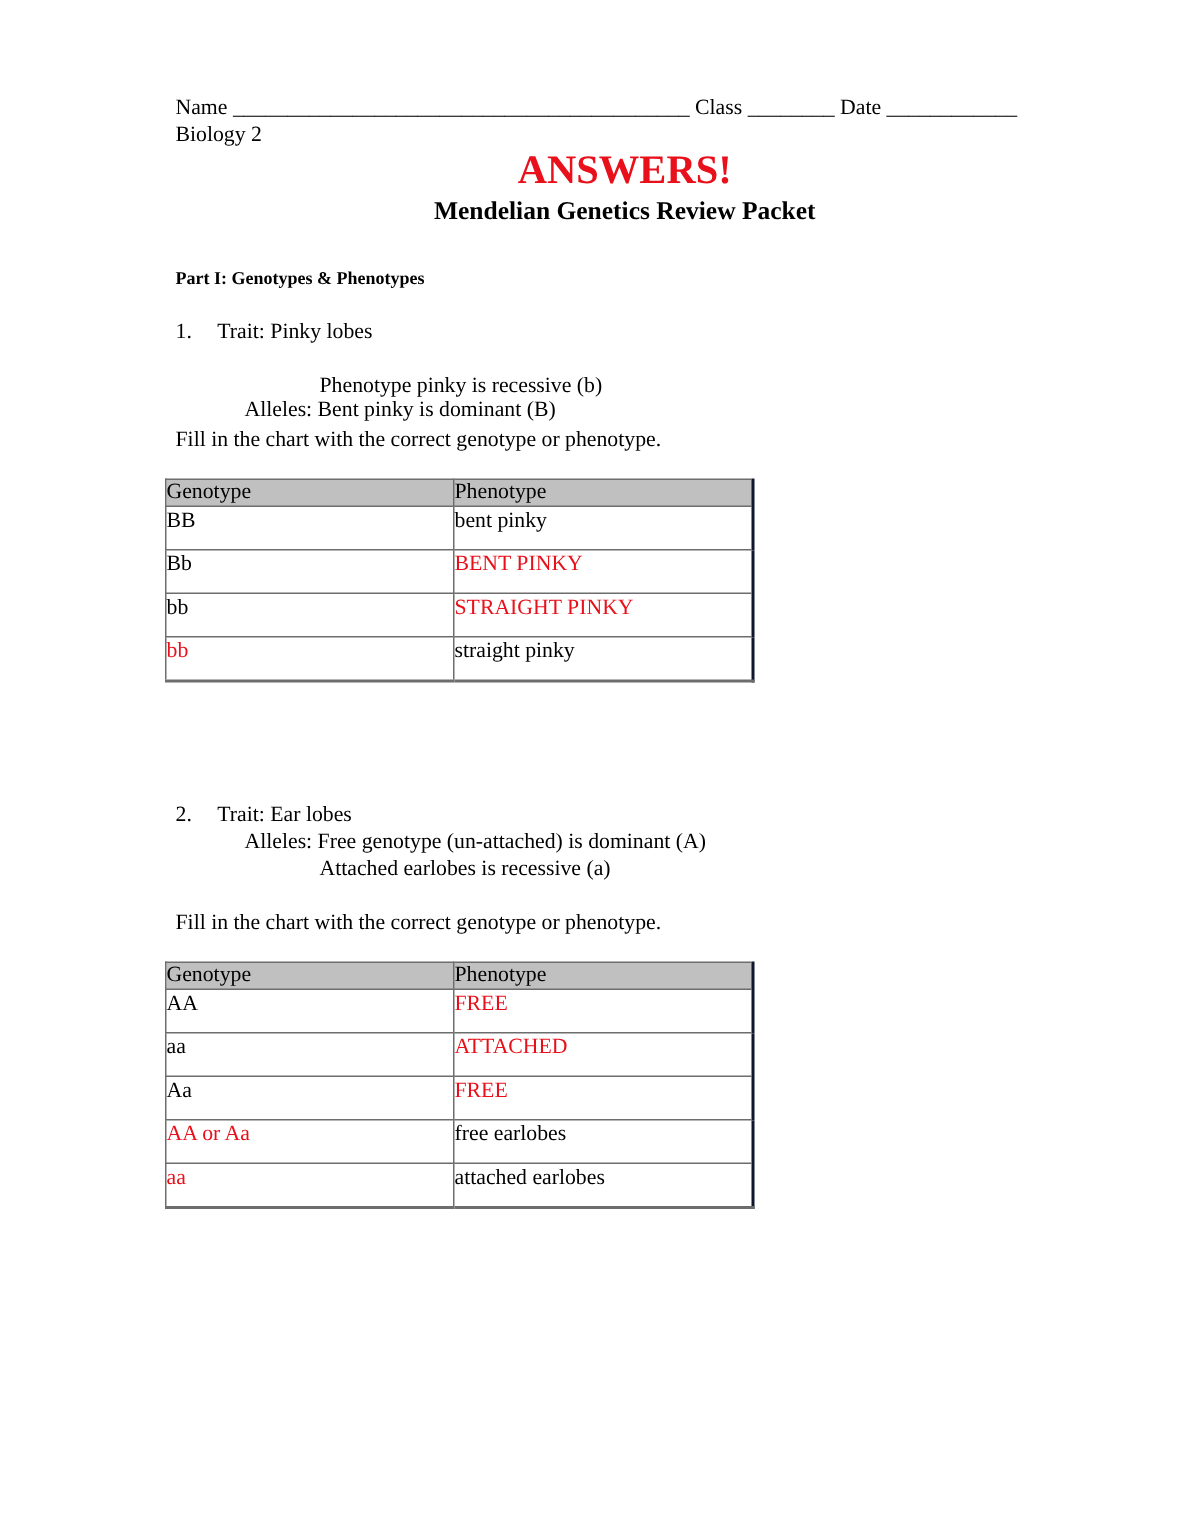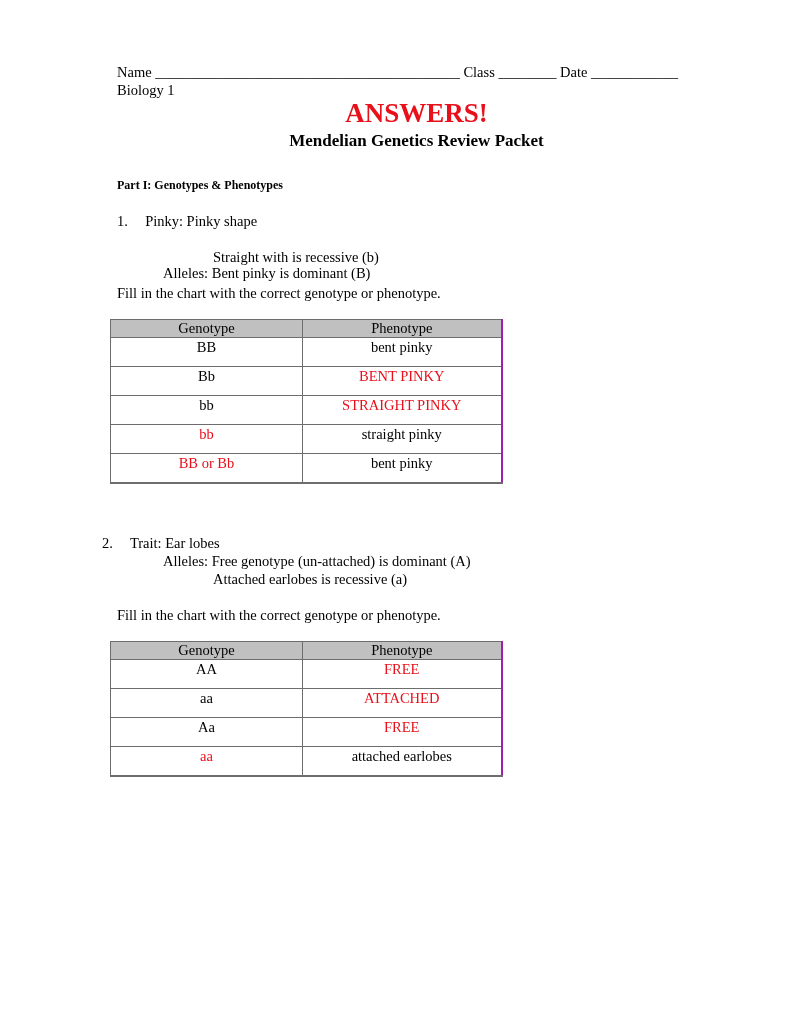--- a/index.html
+++ b/index.html
@@ -38,68 +38,68 @@
 
     table.chart {
       position: absolute;
       border-collapse: collapse;
       width: 391px;
       table-layout: fixed;
       font-size: 14.5px;
     }
     table.chart th, table.chart td {
       border: 1px solid #6d6d6d;
-      text-align: center;
+      text-align: left;
       padding: 0;
       font-weight: normal;
     }
     table.chart th {
       background: #c0c0c0;
       height: 17px;
       line-height: 17px;
     }
     table.chart td {
       height: 28px;
       vertical-align: top;
       line-height: 18px;
       padding-top: 0px;
       margin-top: 10px;
     }
     table.chart .col1 { width: 192px; }
     table.chart .col2 { width: 199px; }
     table.chart tr:last-child td { border-bottom: 2px solid #6d6d6d; }
-    table.chart td:last-child, table.chart th:last-child { border-right: 2px solid #a21caf; }
+    table.chart td:last-child, table.chart th:last-child { border-right: 2px solid #0f172a; }
   </style>
 </head>
 <body>
 
 <div class="abs header-line">
   <span>Name</span>
   <span>__________________________________________</span>
   <span>Class</span>
   <span>________</span>
   <span>Date</span>
   <span>____________</span>
 </div>
-<div class="abs biology">Biology 1</div>
+<div class="abs biology">Biology 2</div>
 
 <div class="abs answers red">ANSWERS!</div>
 <div class="abs subtitle">Mendelian Genetics Review Packet</div>
 <div class="abs part-title">Part I: Genotypes &amp; Phenotypes</div>
 
 <div class="abs q-line" style="left:117px; top:212px;">
   <span>1.</span>
   <span style="display:inline-block; width:10px;"></span>
-  <span>Pinky: Pinky shape</span>
+  <span>Trait: Pinky lobes</span>
 </div>
 <div class="abs q-line" style="left:163px; top:239px;margin-top:25px;">
   <span>Alleles:</span>
   <span>Bent pinky is dominant (B)</span>
 </div>
-<div class="abs q-line" style="left:213px; top:248px;">Straight with is recessive (b)</div>
+<div class="abs q-line" style="left:213px; top:248px;">Phenotype pinky is recessive (b)</div>
 <div class="abs q-line" style="left:117px; top:284px;">Fill in the chart with the correct genotype or phenotype.</div>
 
 <table class="chart" style="left:110px; top:319px;">
   <colgroup>
       <col class="col1">
       <col class="col2">
     </colgroup>
   <tbody>
       <tr>
     <th>Genotype</th>
@@ -114,28 +114,24 @@
     <td class="red">BENT PINKY</td>
   </tr>
   <tr>
     <td>bb</td>
     <td class="red">STRAIGHT PINKY</td>
   </tr>
   <tr>
     <td class="red">bb</td>
     <td>straight pinky</td>
   </tr>
-  <tr>
-    <td class="red">BB or Bb</td>
-    <td>bent pinky</td>
-  </tr>
 </tbody>
   </table>
 
-<div class="abs q-line" style="left:102px; top:534px;">
+<div class="abs q-line" style="left:117px; top:534px;">
   <span>2.</span>
   <span style="display:inline-block; width:10px;"></span>
   <span>Trait:  Ear lobes</span>
 </div>
 <div class="abs q-line" style="left:163px; top:552px;">
   <span>Alleles:</span>
   <span>Free genotype (un-attached) is dominant (A)</span>
 </div>
 <div class="abs q-line" style="left:213px; top:570px;">Attached earlobes is recessive (a)</div>
 <div class="abs q-line" style="left:117px; top:606px;">Fill in the chart with the correct genotype or phenotype.</div>
@@ -156,17 +152,21 @@
   </tr>
   <tr>
     <td>aa</td>
     <td class="red">ATTACHED</td>
   </tr>
   <tr>
     <td>Aa</td>
     <td class="red">FREE</td>
   </tr>
   <tr>
+    <td class="red">AA or Aa</td>
+    <td>free earlobes</td>
+  </tr>
+  <tr>
     <td class="red">aa</td>
     <td>attached earlobes</td>
   </tr>
 </tbody>
   </table>
 
 </body></html>

